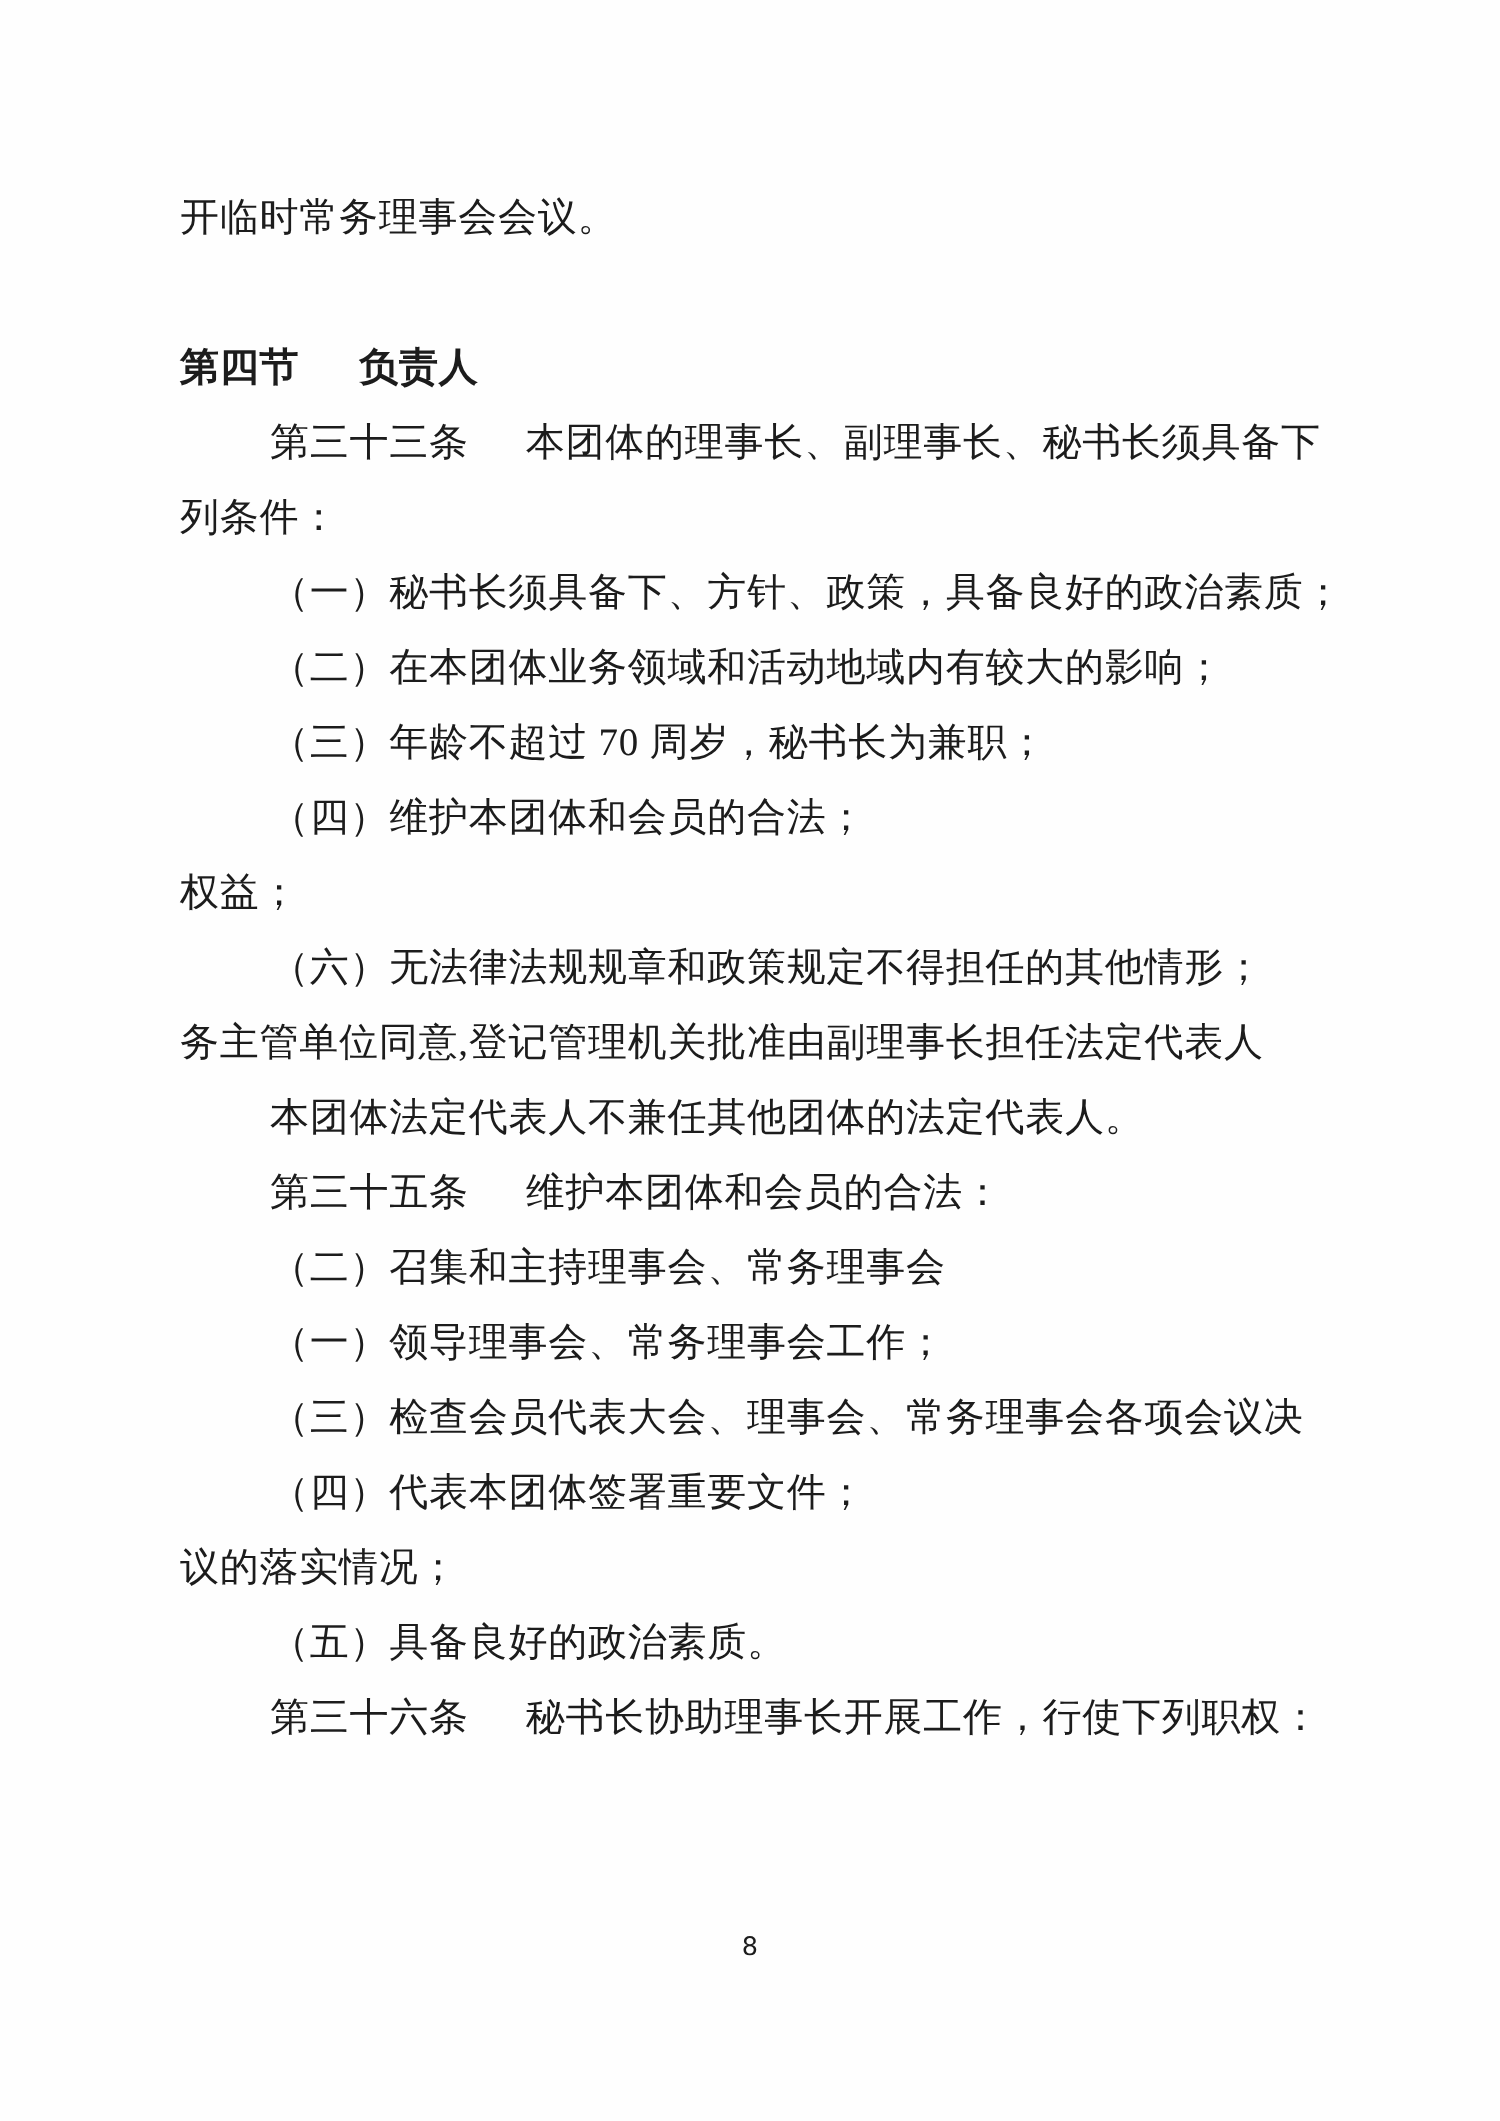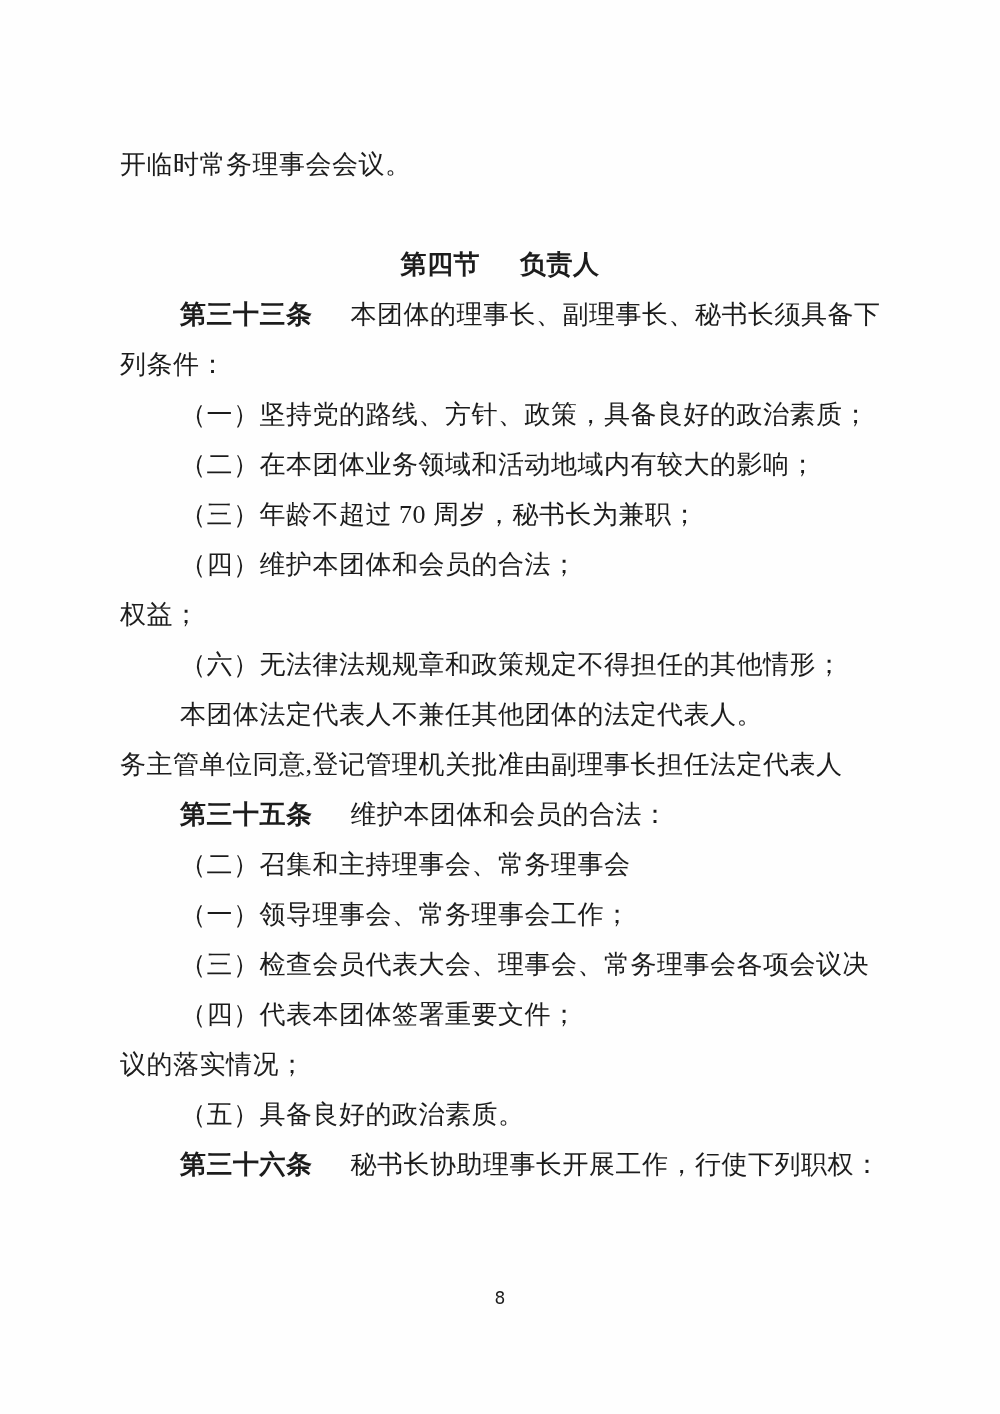--- a/index.html
+++ b/index.html
@@ -8,29 +8,29 @@
     position:relative;
     width:1000px;height:1414px;
     margin:0 auto;
     background:#fefefe;
     color:#1c1c1c;
     font-family:"Liberation Serif","DejaVu Serif",serif;
     overflow:hidden;
   }
   .body-text{
     position:absolute;
-    left:120px;top:140px;width:760px;
+    left:120px;top:120px;width:760px;
     font-size:26px;
     letter-spacing:0.5px;
   }
   .line{height:50px;line-height:50px;white-space:nowrap;}
   .line.indent{padding-left:60px;}
-  .line.center{text-align:center;white-space:normal;}
+  .line.center{text-align:left;white-space:normal;}
   .bold{font-weight:bold;}
-  .lead{font-weight:bold;margin-right:38px;}
+  .lead{font-weight:normal;margin-right:38px;}
   .heading-gap{margin-left:40px;}
   .pageno{
     position:absolute;
     top:1288px;left:0;width:100%;
     text-align:center;
     font-size:17px;
     font-family:"DejaVu Sans","Liberation Sans",sans-serif;
     color:#1c1c1c;
   }
 </style>
@@ -50,43 +50,43 @@
       <span class="bold">第四节</span><span class="bold heading-gap">负责人</span>
     </div>
 
     <div class="line indent">
       <span class="lead">第三十三条</span><span>本团体的理事长、副理事长、秘书长须具备下</span>
     </div>
     <div class="line">
       <span>列条件：</span>
     </div>
     <div class="line indent">
-      <span>（一）坚持党的路线、方针、政策，具备良好的政治素质；</span>
+      <span>（一）秘书长须具备下、方针、政策，具备良好的政治素质；</span>
     </div>
     <div class="line indent">
       <span>（二）在本团体业务领域和活动地域内有较大的影响；</span>
     </div>
     <div class="line indent">
       <span>（三）年龄不超过 70 周岁，秘书长为兼职；</span>
     </div>
     <div class="line indent">
       <span>（四）维护本团体和会员的合法；</span>
     </div>
     <div class="line">
       <span>权益；</span>
     </div>
     <div class="line indent">
       <span>（六）无法律法规规章和政策规定不得担任的其他情形；</span>
     </div>
 
+    <div class="line">
+      <span>务主管单位同意,登记管理机关批准由副理事长担任法定代表人</span>
+    </div>
     <div class="line indent">
       <span>本团体法定代表人不兼任其他团体的法定代表人。</span>
-    </div>
-    <div class="line">
-      <span>务主管单位同意,登记管理机关批准由副理事长担任法定代表人</span>
     </div>
 
     <div class="line indent">
       <span class="lead">第三十五条</span><span>维护本团体和会员的合法：</span>
     </div>
     <div class="line indent">
       <span>（二）召集和主持理事会、常务理事会</span>
     </div>
     <div class="line indent">
       <span>（一）领导理事会、常务理事会工作；</span>

